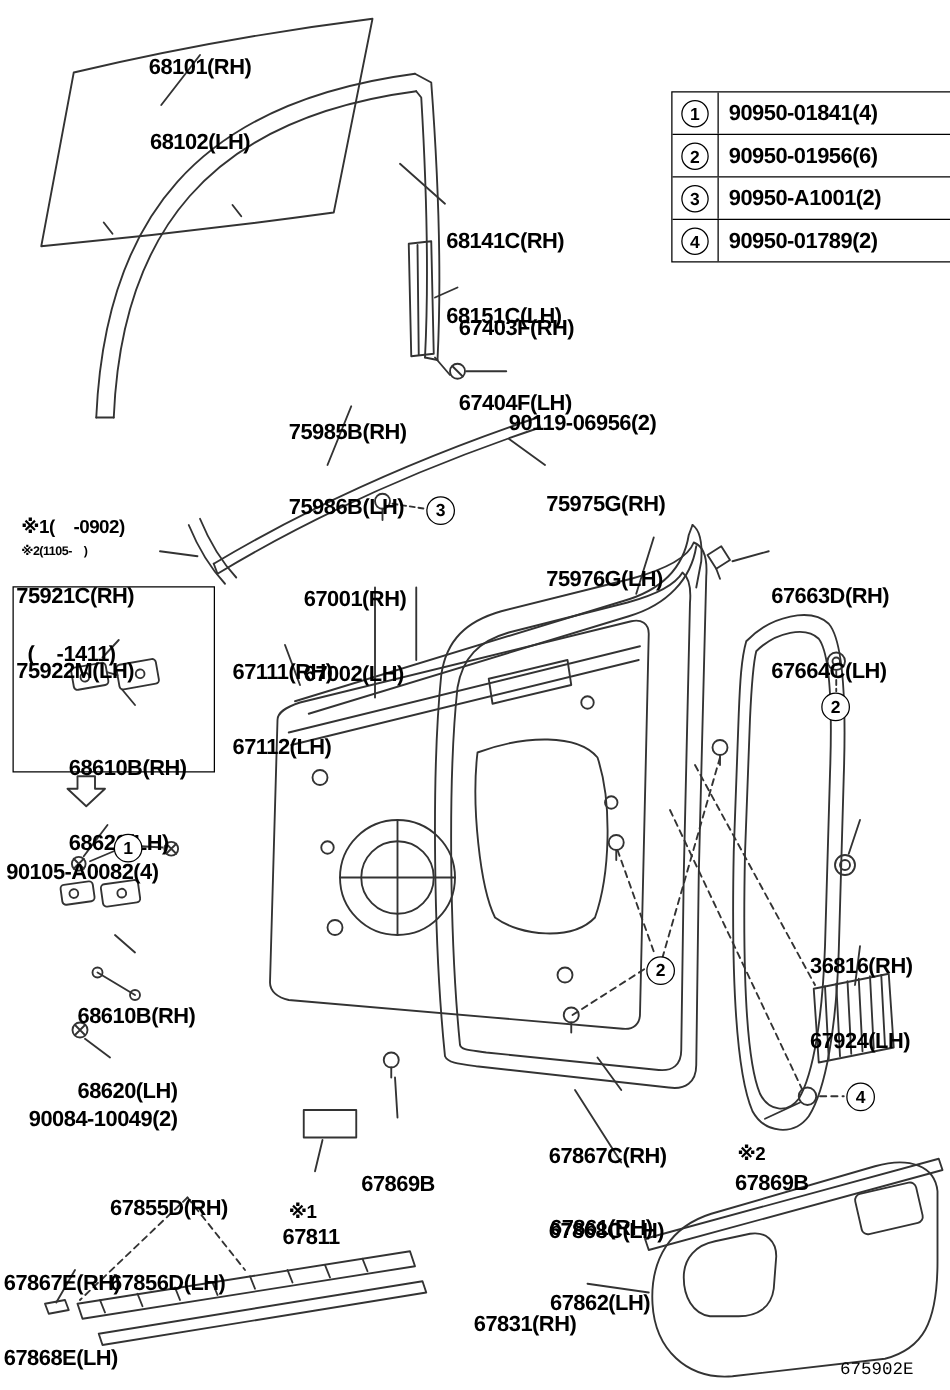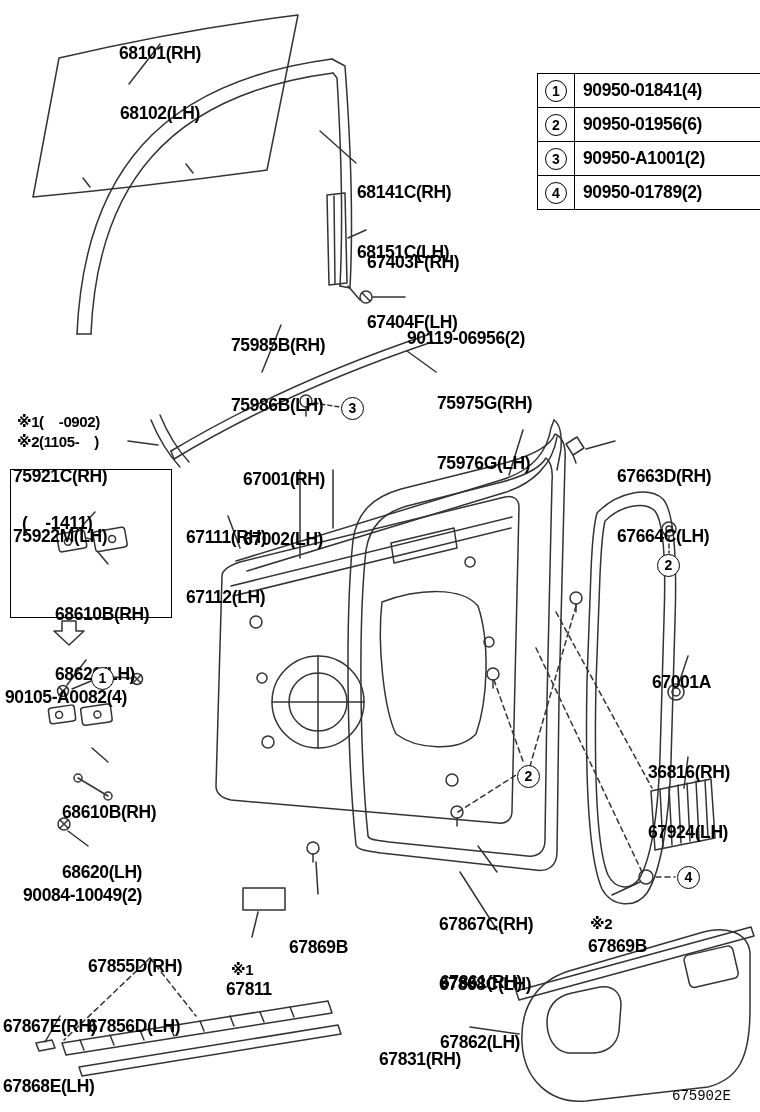--- a/index.html
+++ b/index.html
@@ -274,21 +274,21 @@
   </div>
 
   <div class="lbl" style="left:437px;top:353px">
     <div>75975G(RH)</div>
     <div>75976G(LH)</div>
   </div>
 
   <div class="lbl" style="left:17px;top:372px;font-size:15px">
     <div>※1(    -0902)</div>
   </div>
-  <div class="lbl" style="left:17px;top:392px;font-size:15px">
+  <div class="lbl" style="left:17px;top:392px;font-size:10px">
     <div>※2(1105-    )</div>
   </div>
 
   <div class="lbl" style="left:13px;top:426px">
     <div>75921C(RH)</div>
     <div>75922M(LH)</div>
   </div>
 
   <div class="lbl" style="left:243px;top:429px">
     <div>67001(RH)</div>
@@ -310,23 +310,20 @@
 
   <div class="lbl" style="left:186px;top:487px">
     <div>67111(RH)</div>
     <div>67112(LH)</div>
   </div>
 
   <div class="lbl" style="left:5px;top:647px">
     <div>90105-A0082(4)</div>
   </div>
 
-  <div class="lbl" style="left:652px;top:632px">
-    <div>67001A</div>
-  </div>
 
   <div class="lbl" style="left:648px;top:722px">
     <div>36816(RH)</div>
     <div>67924(LH)</div>
   </div>
 
   <div class="lbl" style="left:62px;top:762px">
     <div>68610B(RH)</div>
     <div>68620(LH)</div>
   </div>

